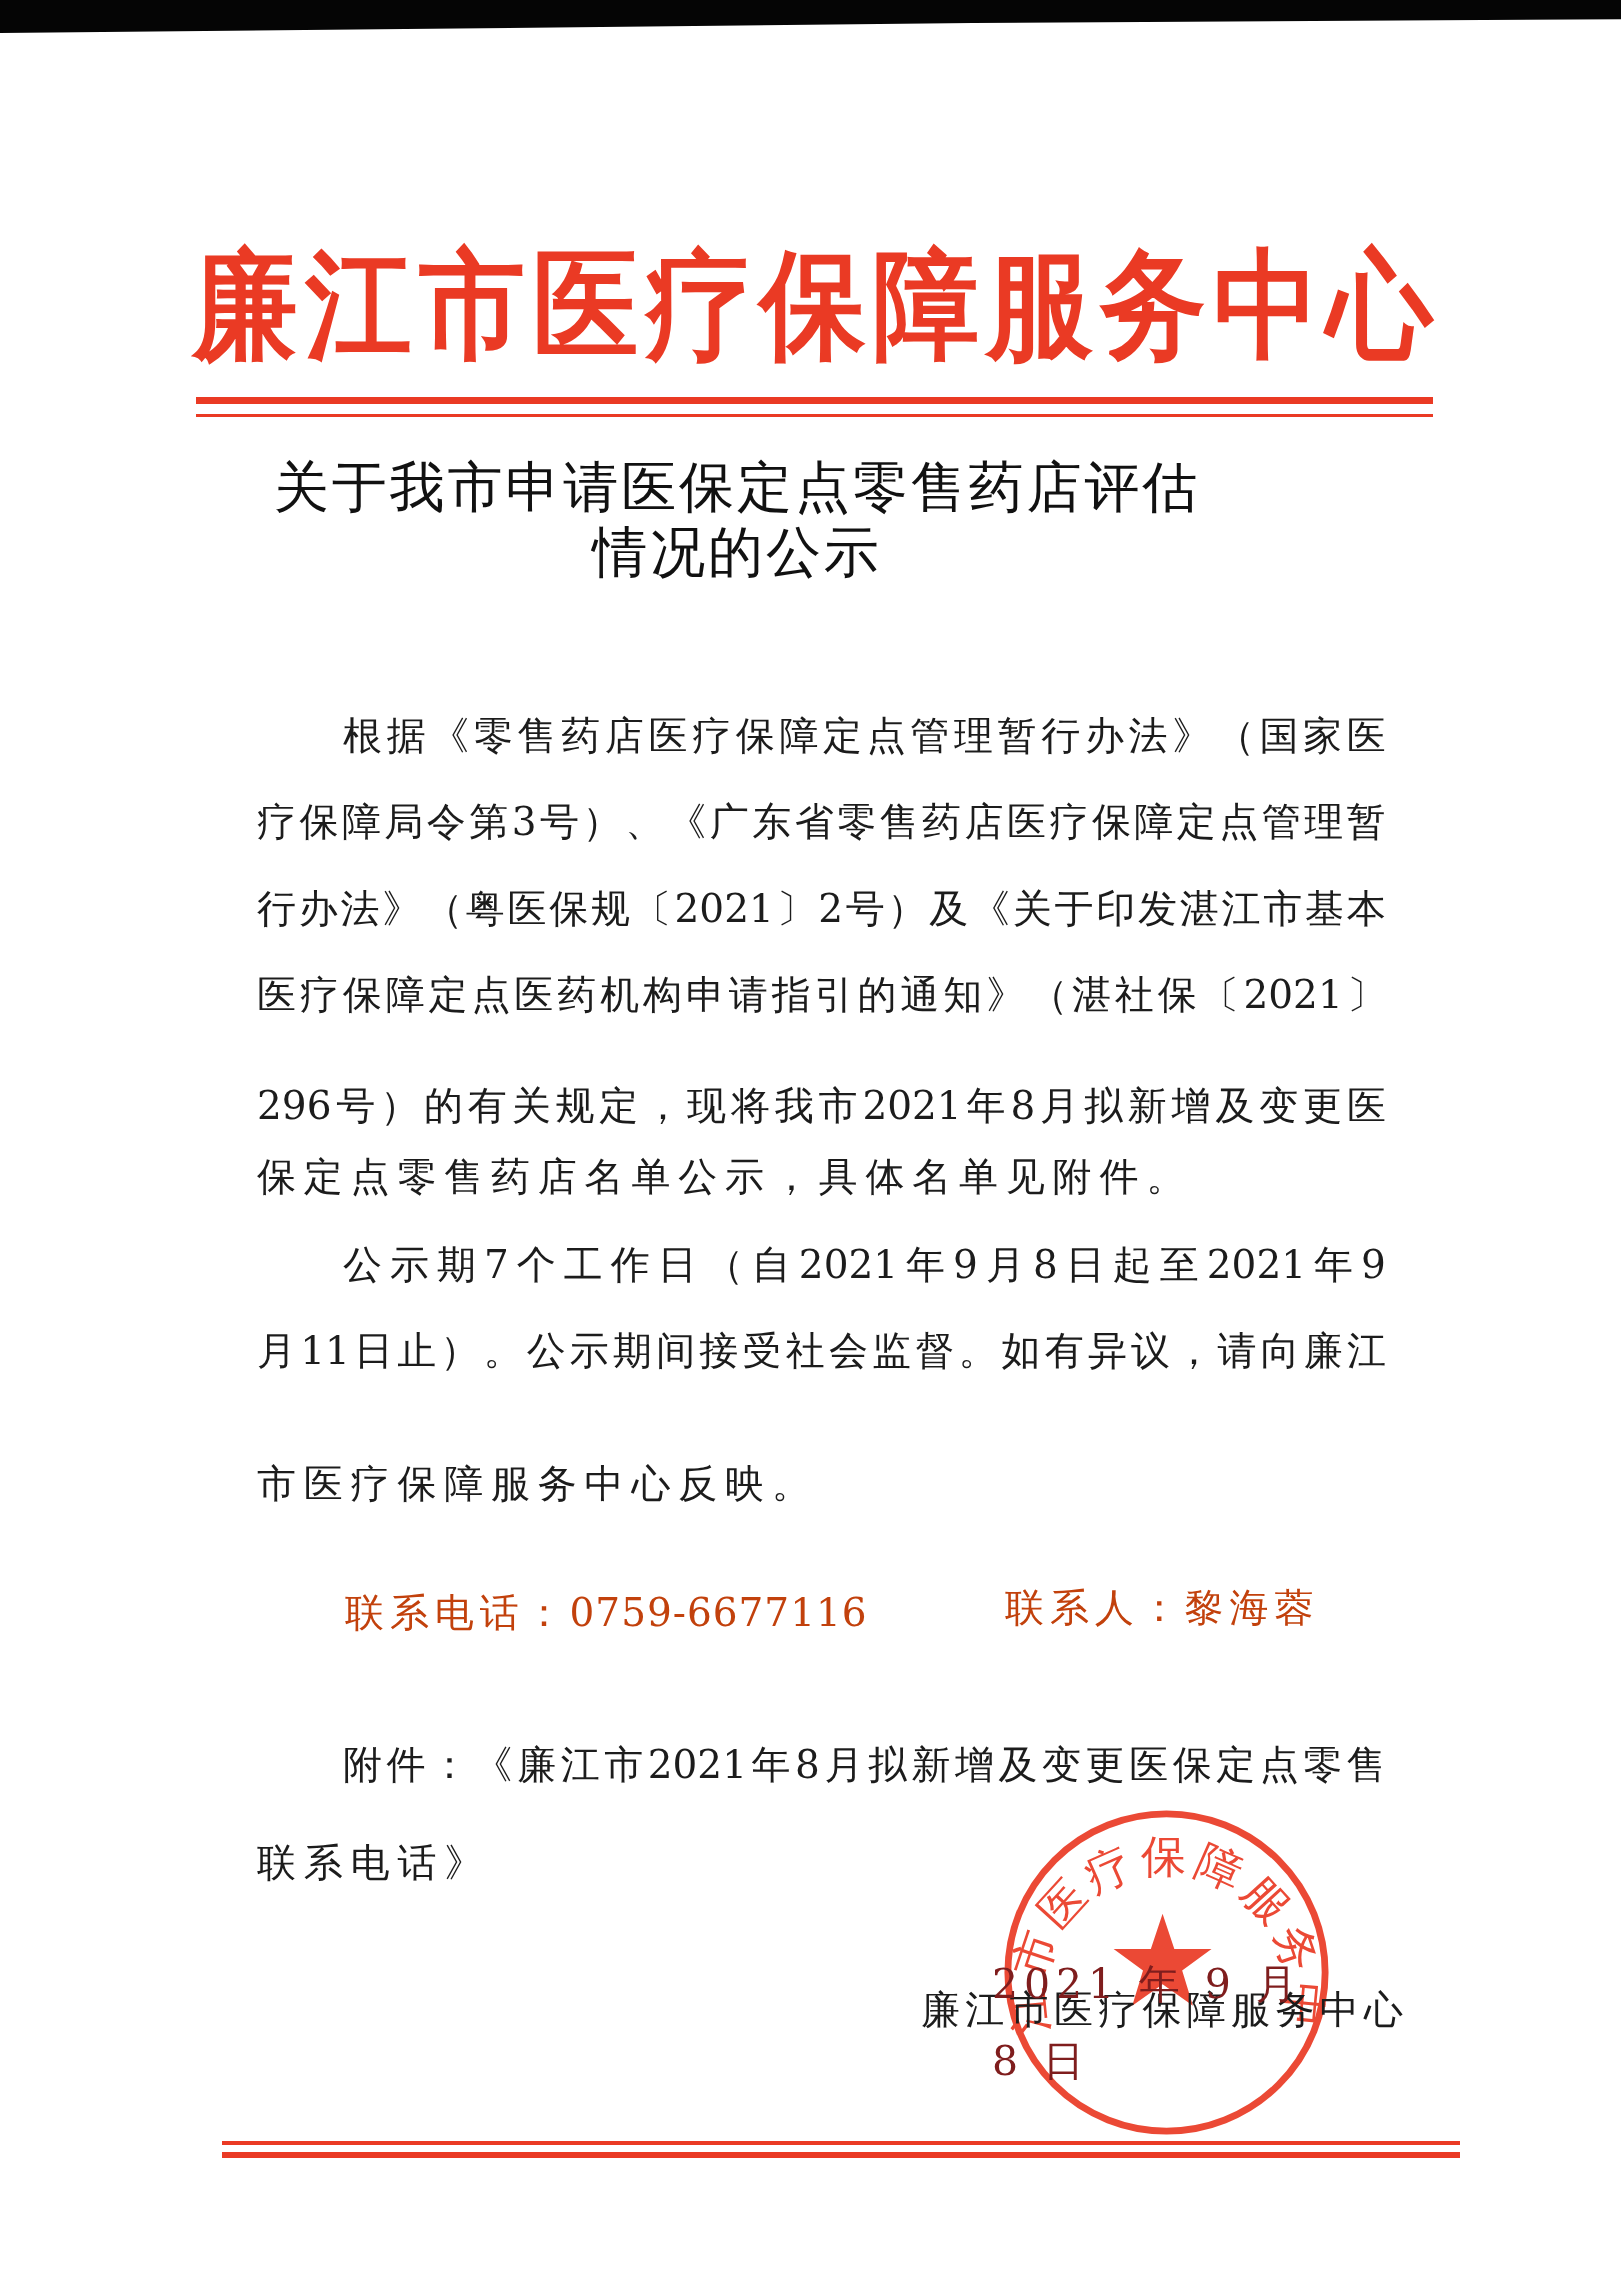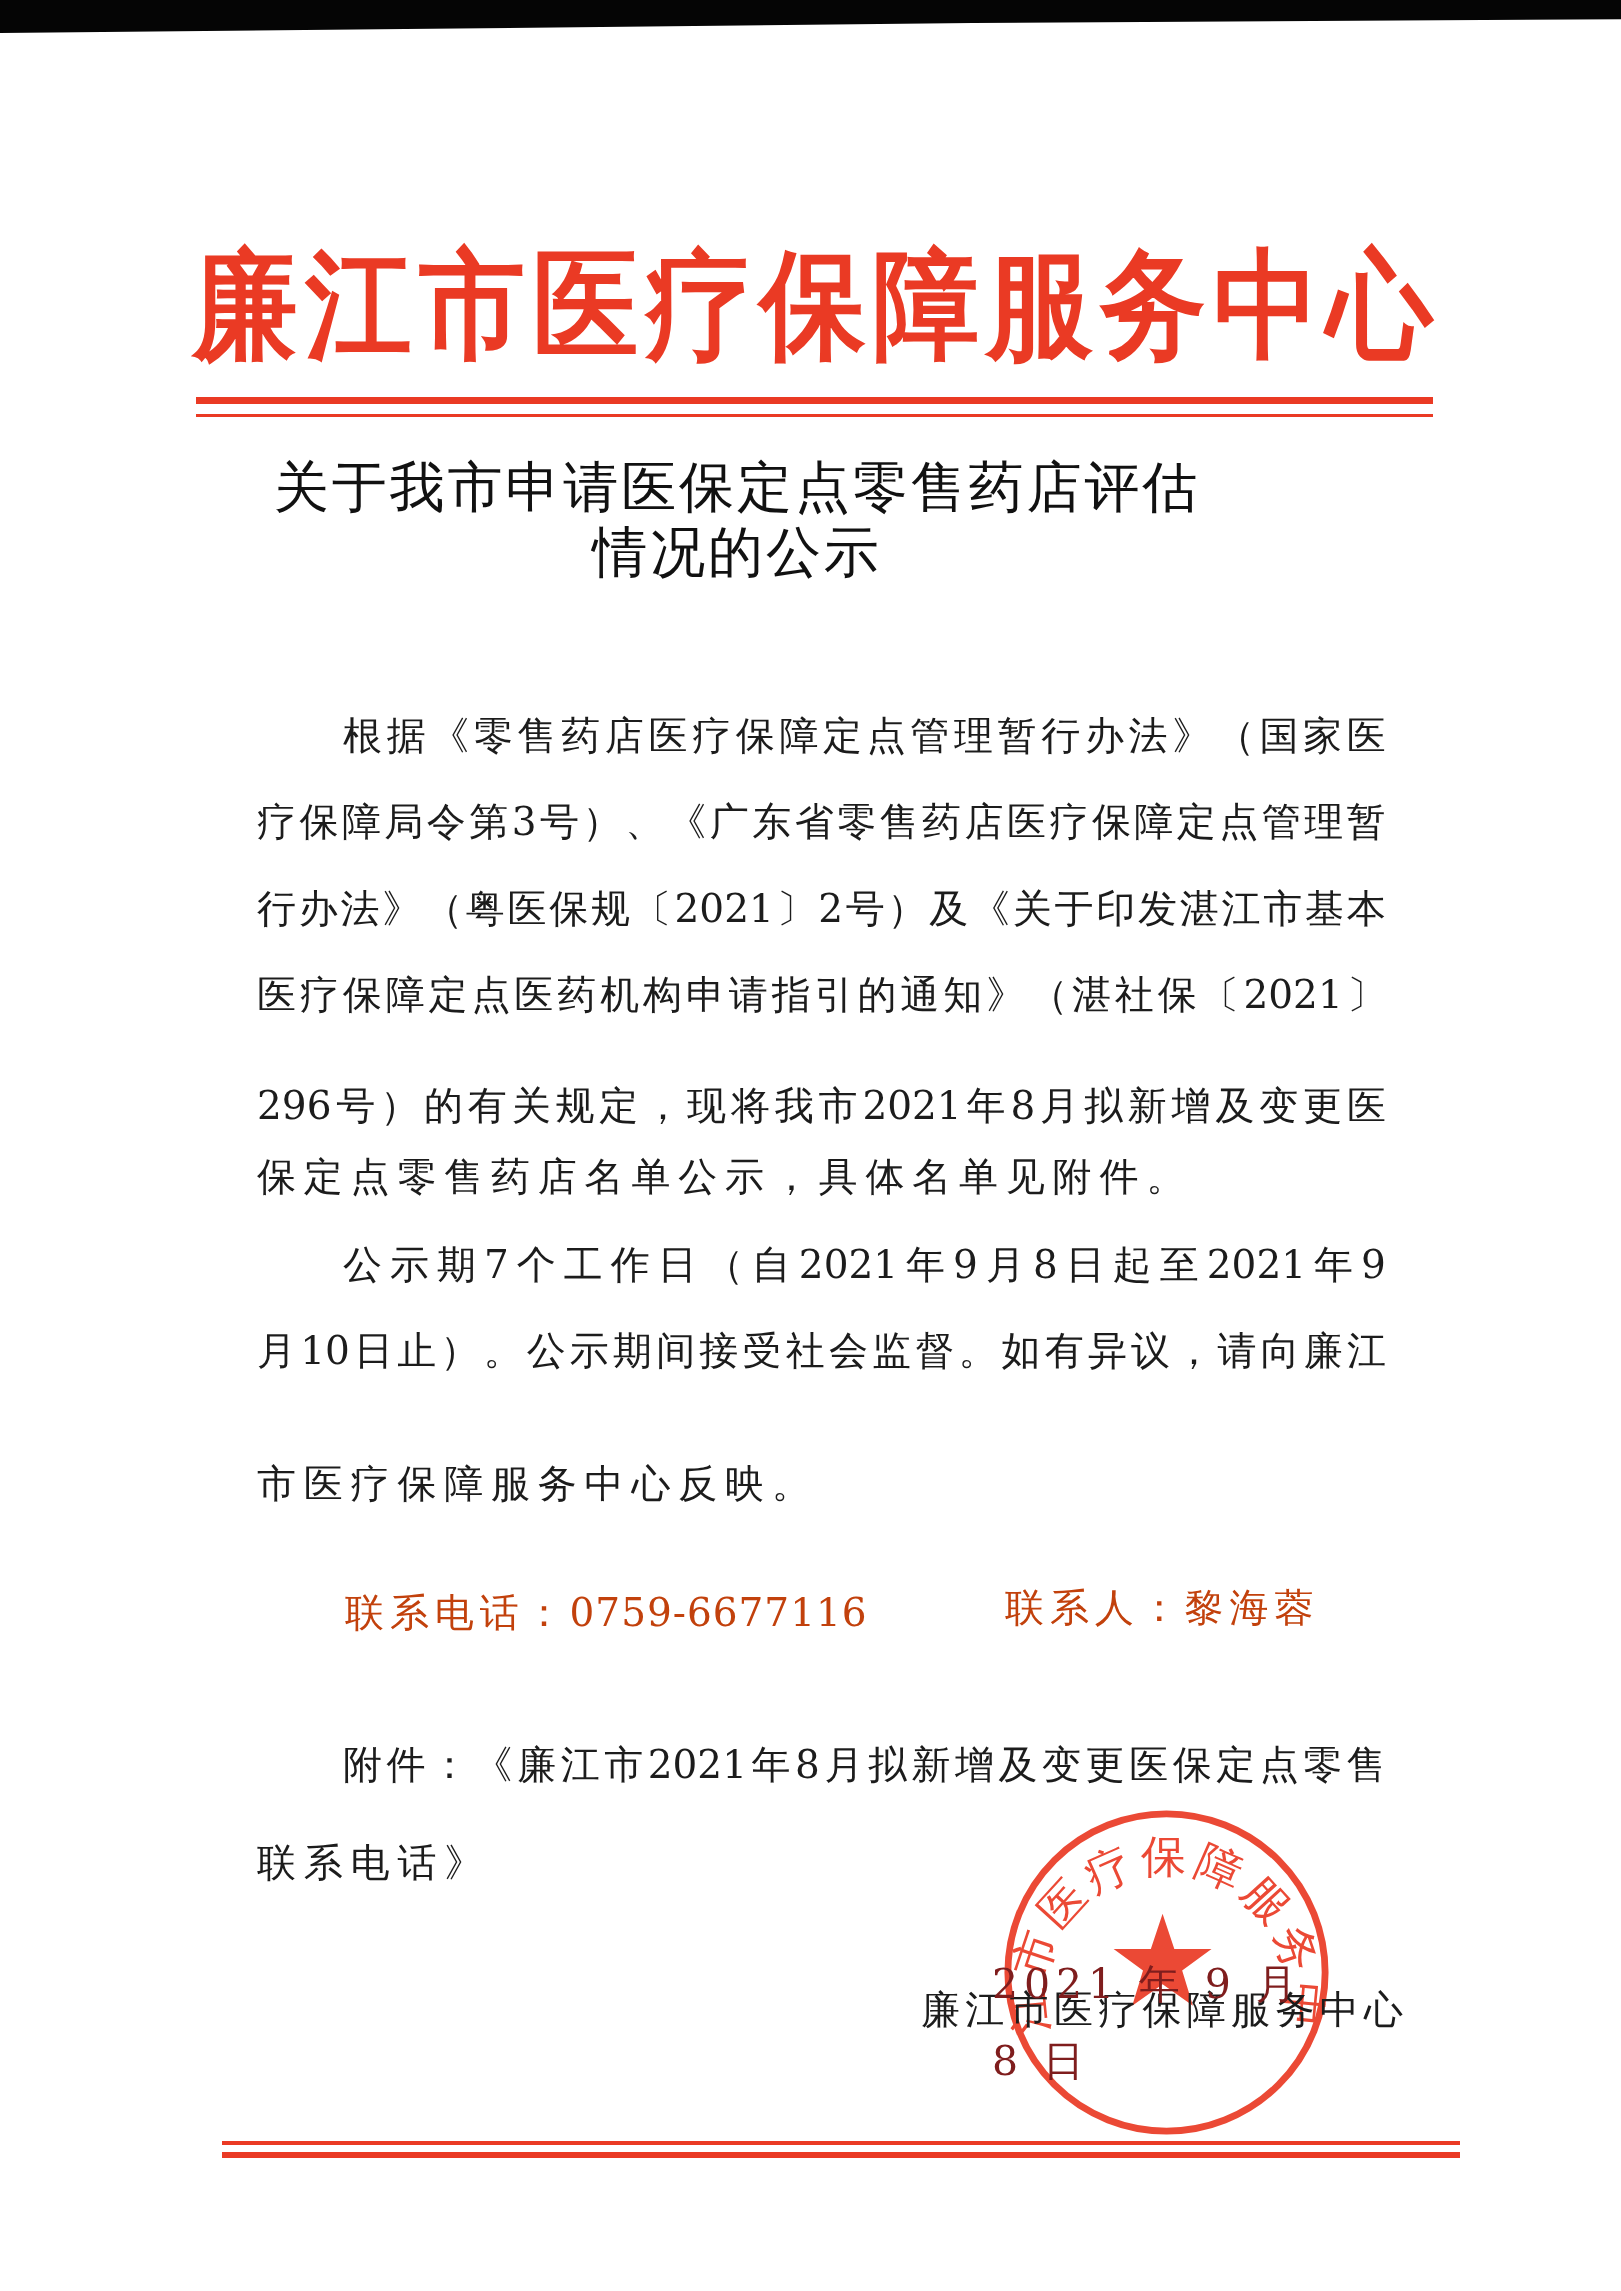--- a/index.html
+++ b/index.html
@@ -238,21 +238,21 @@
       <span class="ch">8</span>
       <span class="ch">日</span>
       <span class="ch">起</span>
       <span class="ch">至</span>
       <span class="ch">2021</span>
       <span class="ch">年</span>
       <span class="ch">9</span>
     </div>
     <div class="line" style="top: 1321px;">
       <span class="ch">月</span>
-      <span class="ch">10</span>
+      <span class="ch">11</span>
       <span class="ch">日</span>
       <span class="ch">止</span>
       <span class="ch">）</span>
       <span class="ch">。</span>
       <span class="ch">公</span>
       <span class="ch">示</span>
       <span class="ch">期</span>
       <span class="ch">间</span>
       <span class="ch">接</span>
       <span class="ch">受</span>

